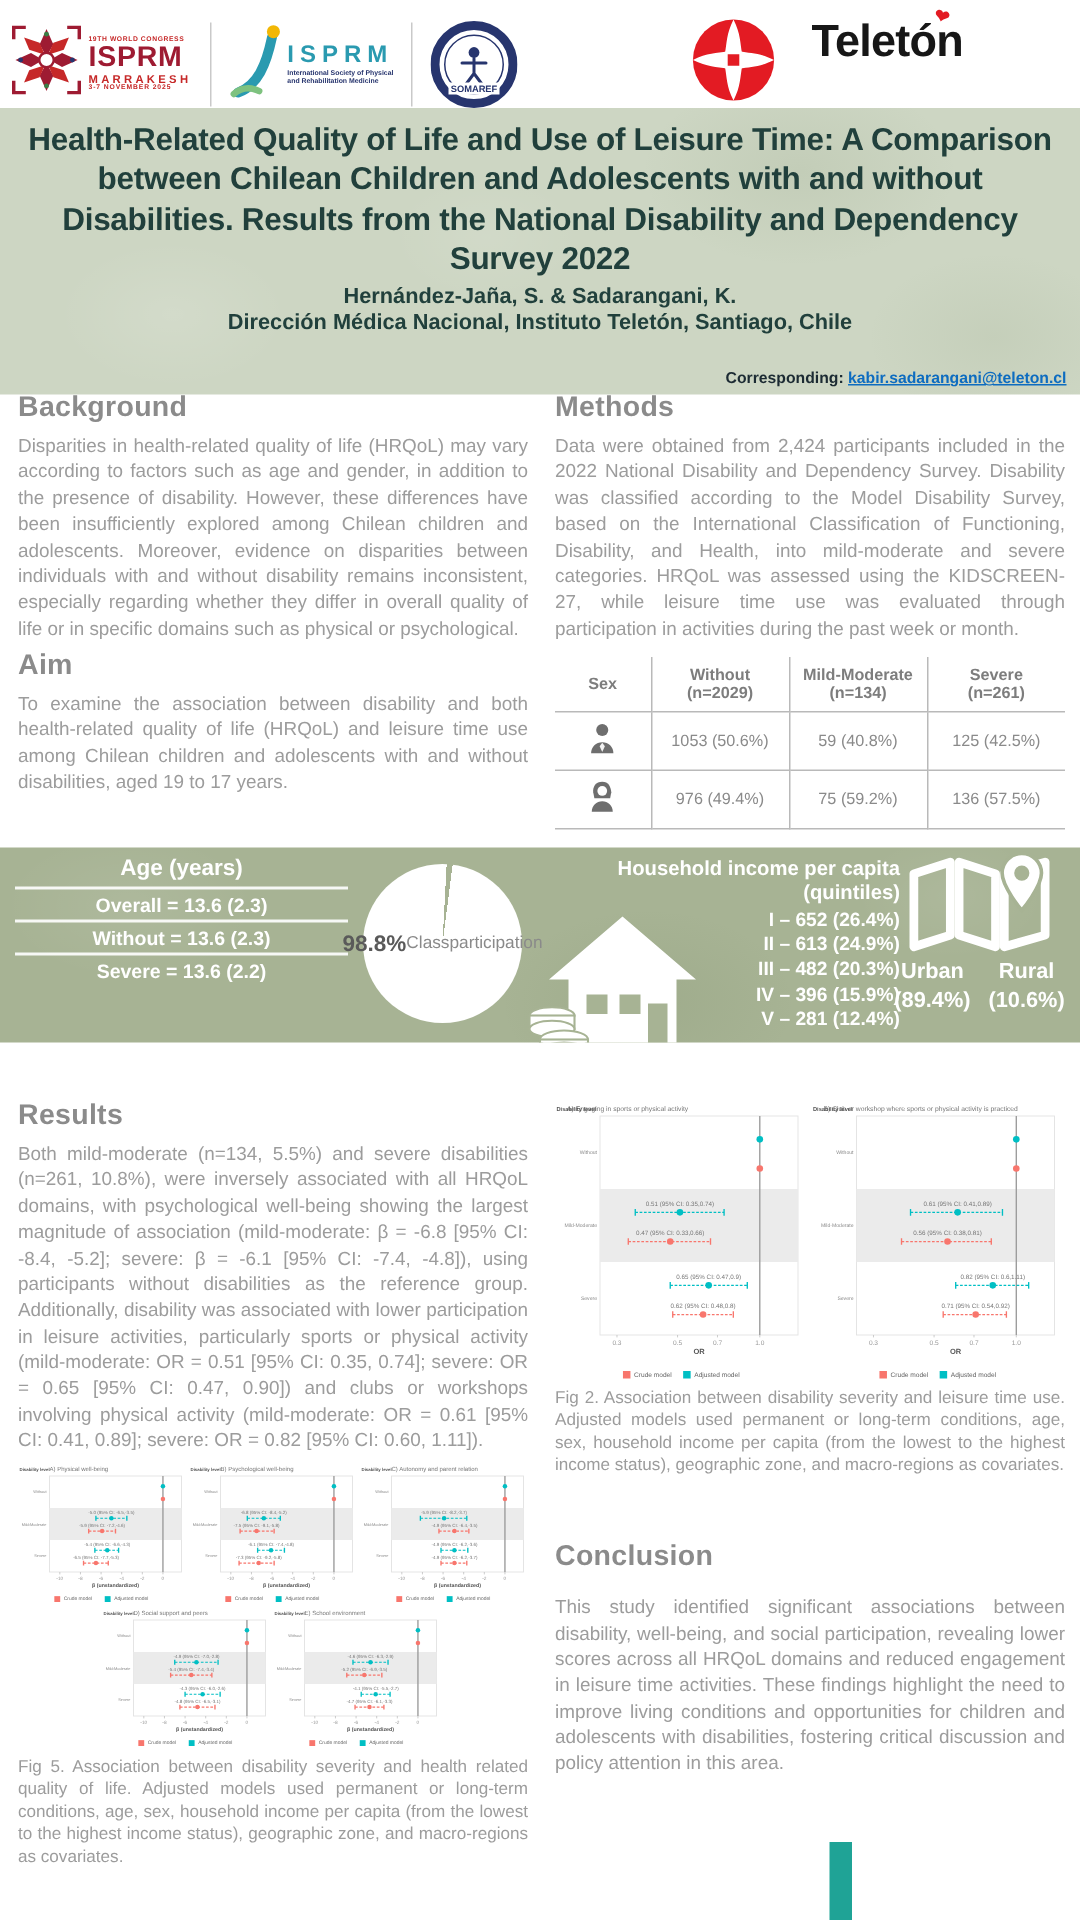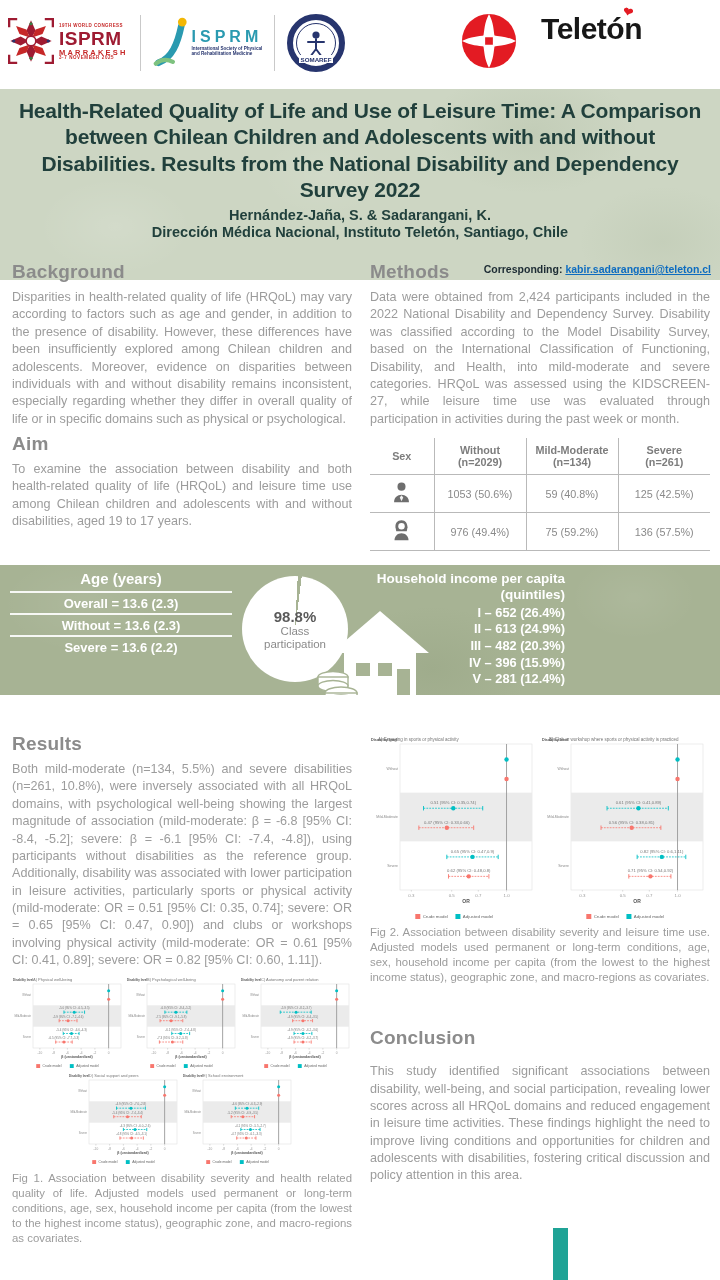--- a/index.html
+++ b/index.html
@@ -19,21 +19,21 @@
   .mk-city{font-size:7.5px;font-weight:bold;color:#c62828;letter-spacing:2.2px}
   .mk-dates{font-size:4.5px;font-weight:bold;color:#c62828;letter-spacing:.6px}
   .is-text{display:flex;flex-direction:column;line-height:1.1}
   .is-name{font-size:16px;font-weight:bold;color:#2a9ab0;letter-spacing:4px}
   .is-sub{font-size:4.6px;font-weight:bold;color:#27356e;line-height:1.25}
   .teleton{display:flex;gap:23px}
   .teleton-word{position:relative;font-size:30px;font-weight:bold;color:#171717;letter-spacing:-.5px}
   .teleton-heart{position:absolute;top:-7px;right:9px;color:#e31b23;font-size:12px;transform:rotate(14deg)}
 
   
-  .title-band{position:absolute;top:89px;left:0;width:720px;height:191px;background:#cdd6c3;
+  .title-band{position:absolute;top:72px;left:0;width:720px;height:191px;background:#cdd6c3;
     background-image:radial-gradient(110px 70px at 16% 72%,rgba(255,255,255,.12),transparent 70%),
       radial-gradient(150px 90px at 74% 22%,rgba(105,125,85,.10),transparent 70%),
       radial-gradient(90px 60px at 45% 45%,rgba(255,255,255,.09),transparent 70%),
       radial-gradient(120px 80px at 92% 80%,rgba(105,125,85,.08),transparent 70%)}
   .title-band h1{padding:9px 6px 0;max-width:716px;margin:0 auto;text-align:center;
     font-size:21px;line-height:1.26;color:#21403c;letter-spacing:-.2px}
   .authors{margin-top:3px;text-align:center;font-size:14.5px;font-weight:bold;color:#21403c}
   .affiliation{margin-top:1px;text-align:center;font-size:14.5px;font-weight:bold;color:#21403c}
   .corresponding{position:absolute;right:9px;bottom:5px;font-size:10.5px;font-weight:bold;color:#1c2b33}
   .corresponding a{color:#0d6cc0;text-decoration:underline;font-weight:bold}
@@ -61,24 +61,24 @@
   
   .stats-band{position:absolute;top:565px;left:0;width:720px;height:130px;background:#a7b394;overflow:hidden;
     background-image:radial-gradient(120px 70px at 12% 30%,rgba(255,255,255,.08),transparent 70%),
       radial-gradient(140px 90px at 60% 80%,rgba(90,110,70,.10),transparent 70%),
       radial-gradient(90px 60px at 88% 25%,rgba(255,255,255,.07),transparent 70%)}
   .age-block{position:absolute;left:10px;top:5px;width:222px}
   .age-title{font-size:15px;font-weight:bold;color:#fff;text-align:center;padding-bottom:4px}
   .age-row{border-top:2px solid rgba(255,255,255,.9);padding:2.5px 0;font-size:13px;
     font-weight:bold;color:#fff;text-align:center}
   .pie-wrap{position:absolute;left:242px;top:11px;width:106px;height:106px;border-radius:50%}
-  .pie-text{position:absolute;inset:0;display:flex;flex-direction:column;align-items:center;justify-content:center}
+  .pie-text{position:absolute;inset:0;display:flex;flex-direction:row;align-items:center;justify-content:center}
   .pie-value{font-size:15px;font-weight:bold;color:#5a5a5a}
   .pie-label{font-size:11.5px;color:#8a8a8a;line-height:1.12}
-  .income-block{position:absolute;left:335px;top:6px;width:230px;text-align:right}
+  .income-block{position:absolute;left:370px;top:6px;width:230px;text-align:right}
   .income-title{font-size:13.5px;font-weight:bold;color:#fff;line-height:1.18;margin-bottom:2px}
   .income-line{font-size:12.8px;font-weight:bold;color:#fff;line-height:1.3}
   .house-icon{position:absolute;left:-18px;top:36px}
   .zone-block{position:absolute;left:590px;top:2px;width:126px;text-align:center;color:#fff}
   .zone-cols{display:flex;justify-content:center;gap:12px;margin-top:-3px}
   .zone-col{font-size:14.5px;font-weight:bold;line-height:1.28}
 
   
   #fig1-panels{width:346px;display:flex;flex-wrap:wrap;margin-top:4px}
   #fig1-panels svg{margin:0 1px 1px 0;flex:0 0 auto}
@@ -272,20 +272,43 @@
         </svg>
       </span>
       <div class="income-title">Household income per capita (quintiles)</div>
       <div id="income-lines">
           <div class="income-line">I – 652 (26.4%)</div>
           <div class="income-line">II – 613 (24.9%)</div>
           <div class="income-line">III – 482 (20.3%)</div>
           <div class="income-line">IV – 396 (15.9%)</div>
           <div class="income-line">V – 281 (12.4%)</div>
         </div>
+    </div>
+    <div class="zone-block">
+      <span>
+        <svg width="104" height="70" viewBox="0 0 104 72">
+          <g stroke="#fff" stroke-width="6" fill="none" stroke-linejoin="round">
+            <path d="M7 16 L32 8 L32 58 L7 66 Z"></path>
+            <path d="M38 8 L63 16 L63 66 L38 58 Z"></path>
+            <path d="M69 16 L97 8 L97 58 L69 66 Z"></path>
+          </g>
+          <path d="M81 2 a13.5 13.5 0 0 1 13.5 13.5 C94.5 25 81 41 81 41 S67.5 25 67.5 15.5 A13.5 13.5 0 0 1 81 2 Z" fill="#fff" stroke="#a7b394" stroke-width="2.5"></path>
+          <circle cx="81" cy="15.5" r="5.2" fill="#a7b394"></circle>
+        </svg>
+      </span>
+      <div class="zone-cols">
+        <div class="zone-col">
+          <div>Urban</div>
+          <div>(89.4%)</div>
+        </div>
+        <div class="zone-col">
+          <div>Rural</div>
+          <div>(10.6%)</div>
+        </div>
+      </div>
     </div>
   </section>
 
   <section class="cols bottom-cols">
     <div class="col-l">
       <h2>Results</h2>
       <p class="body">Both mild-moderate (n=134, 5.5%) and severe disabilities (n=261, 10.8%), were inversely associated with all HRQoL domains, with psychological well-being showing the largest magnitude of association (mild-moderate: β = -6.8 [95% CI: -8.4, -5.2]; severe: β = -6.1 [95% CI: -7.4, -4.8]), using participants without disabilities as the reference group. Additionally, disability was associated with lower participation in leisure activities, particularly sports or physical activity (mild-moderate: OR = 0.51 [95% CI: 0.35, 0.74]; severe: OR = 0.65 [95% CI: 0.47, 0.90]) and clubs or workshops involving physical activity (mild-moderate: OR = 0.61 [95% CI: 0.41, 0.89]; severe: OR = 0.82 [95% CI: 0.60, 1.11]).</p>
       <div id="fig1-panels">
           <svg width="113" height="95">
             <rect x="21" y="10" width="88" height="64" fill="#ffffff" stroke="#e2e2e2" stroke-width="0.6"></rect>
@@ -526,21 +549,21 @@
             <text x="82.875" y="79.60000000000001" font-size="3.2" fill="#999999" text-anchor="middle" font-family="Liberation Sans, sans-serif">-2</text>
             <line x1="96.625" y1="74" x2="96.625" y2="75.6" stroke="#bbbbbb" stroke-width="0.5"></line>
             <text x="96.625" y="79.60000000000001" font-size="3.2" fill="#999999" text-anchor="middle" font-family="Liberation Sans, sans-serif">0</text>
             <text x="65" y="83.9" font-size="3.5" fill="#555555" text-anchor="middle" font-family="Liberation Sans, sans-serif" font-weight="bold">β (unstandardized)</text>
             <rect x="24.225" y="90.1" width="3.9" height="3.9" fill="#f8766d"></rect>
             <text x="30.525000000000002" y="92.8" font-size="3.3" fill="#666666" text-anchor="start" font-family="Liberation Sans, sans-serif">Crude model</text>
             <rect x="57.827000000000005" y="90.1" width="3.9" height="3.9" fill="#00bfc4"></rect>
             <text x="64.12700000000001" y="92.8" font-size="3.3" fill="#666666" text-anchor="start" font-family="Liberation Sans, sans-serif">Adjusted model</text>
           </svg>
         </div>
-      <p class="caption">Fig 1. Association between disability severity and health related quality of life. Adjusted models used permanent or long-term conditions, age, sex, household income per capita (from the lowest to the highest income status), geographic zone, and macro-regions as covariates.</p>
+      <p class="caption">Fig 5. Association between disability severity and health related quality of life. Adjusted models used permanent or long-term conditions, age, sex, household income per capita (from the lowest to the highest income status), geographic zone, and macro-regions as covariates.</p>
     </div>
     <div class="col-r">
       <div id="fig2-panels">
           <svg width="170" height="190">
             <rect x="30" y="14" width="132" height="146" fill="#ffffff" stroke="#e2e2e2" stroke-width="0.6"></rect>
             <rect x="30" y="62.666666666666664" width="132" height="48.666666666666664" fill="#ebebeb"></rect>
             <line x1="136.52904781117894" y1="14" x2="136.52904781117894" y2="160" stroke="#9a9a9a" stroke-width="0.9"></line>
             <text x="8" y="10.5" font-size="4.5" fill="#777777" text-anchor="start" font-family="Liberation Sans, sans-serif">A) Engaging in sports or physical activity</text>
             <text x="1" y="10.5" font-size="3.8" fill="#555555" text-anchor="start" font-family="Liberation Sans, sans-serif" font-weight="bold">Disability level</text>
             <text x="28" y="39.641025641025635" font-size="3.4" fill="#8a8a8a" text-anchor="end" font-family="Liberation Sans, sans-serif">Without</text>

